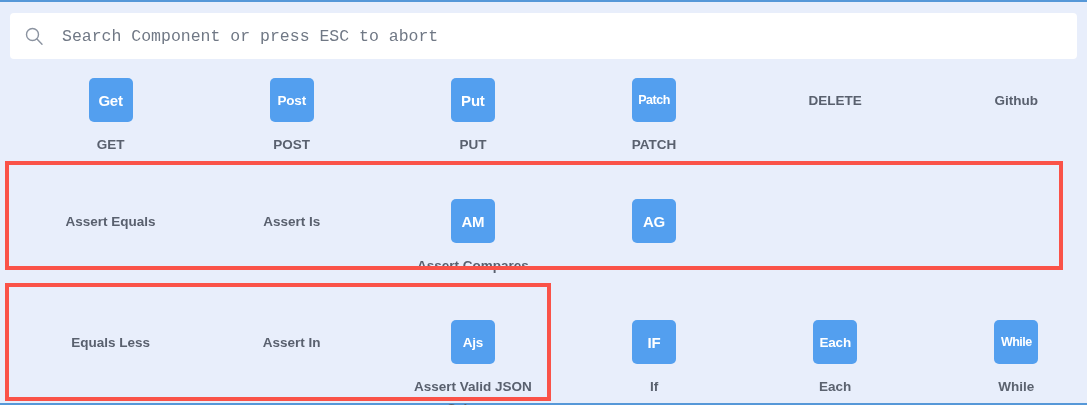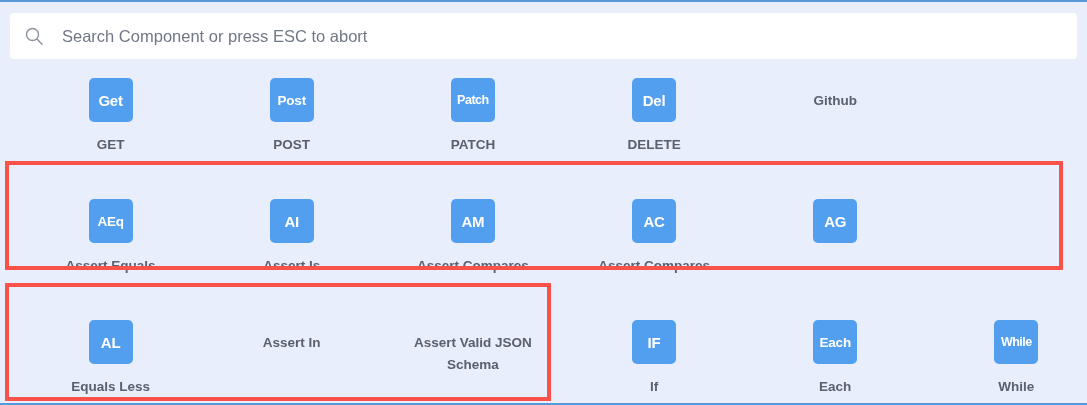--- a/index.html
+++ b/index.html
@@ -35,21 +35,21 @@
     width: 36px; height: 46px;
     display: flex; align-items: center; justify-content: center;
     flex: 0 0 auto;
     margin-left: 6px;
   }
   .search-icon svg { display: block; }
   .search-input {
     flex: 1 1 auto;
     border: none; outline: none;
     background: transparent;
-    font-family: Liberation Sans, sans-serif;
+    font-family: Liberation Mono, monospace;
     font-size: 16.5px;
     color: #3c4453;
     padding: 0 10px 0 10px;
     height: 58px;
     line-height: 44px;
   }
   .search-input::placeholder { color: #707885; opacity: 1; }
 
   
   .grid {
@@ -132,63 +132,60 @@
     <div class="row">
       <div class="cell">
         <div class="tile">Get</div>
         <div class="label">GET</div>
       </div>
       <div class="cell">
         <div class="tile sm">Post</div>
         <div class="label">POST</div>
       </div>
       <div class="cell">
+        <div class="tile">Put</div>
+        <div class="label">PUT</div>
+      </div>
+      <div class="cell">
         <div class="tile xs">Patch</div>
         <div class="label">PATCH</div>
       </div>
       <div class="cell">
-        <div class="tile">Del</div>
         <div class="label">DELETE</div>
       </div>
       <div class="cell">
         <div class="label">Github</div>
       </div>
     </div>
 
     <div class="row">
       <div class="cell">
-        <div class="tile sm">AEq</div>
         <div class="label">Assert Equals</div>
       </div>
       <div class="cell">
-        <div class="tile">AI</div>
         <div class="label">Assert Is</div>
       </div>
       <div class="cell">
         <div class="tile">AM</div>
         <div class="label">Assert Compares</div>
       </div>
       <div class="cell">
-        <div class="tile">AC</div>
-        <div class="label">Assert Compares</div>
-      </div>
-      <div class="cell">
         <div class="tile">AG</div>
       </div>
     </div>
 
     <div class="row">
       <div class="cell">
-        <div class="tile">AL</div>
         <div class="label">Equals Less</div>
       </div>
       <div class="cell">
         <div class="label">Assert In</div>
       </div>
       <div class="cell">
+        <div class="tile sm">Ajs</div>
         <div class="label">Assert Valid JSON Schema</div>
       </div>
       <div class="cell">
         <div class="tile">IF</div>
         <div class="label plain">If</div>
       </div>
       <div class="cell">
         <div class="tile sm">Each</div>
         <div class="label plain">Each</div>
       </div>

